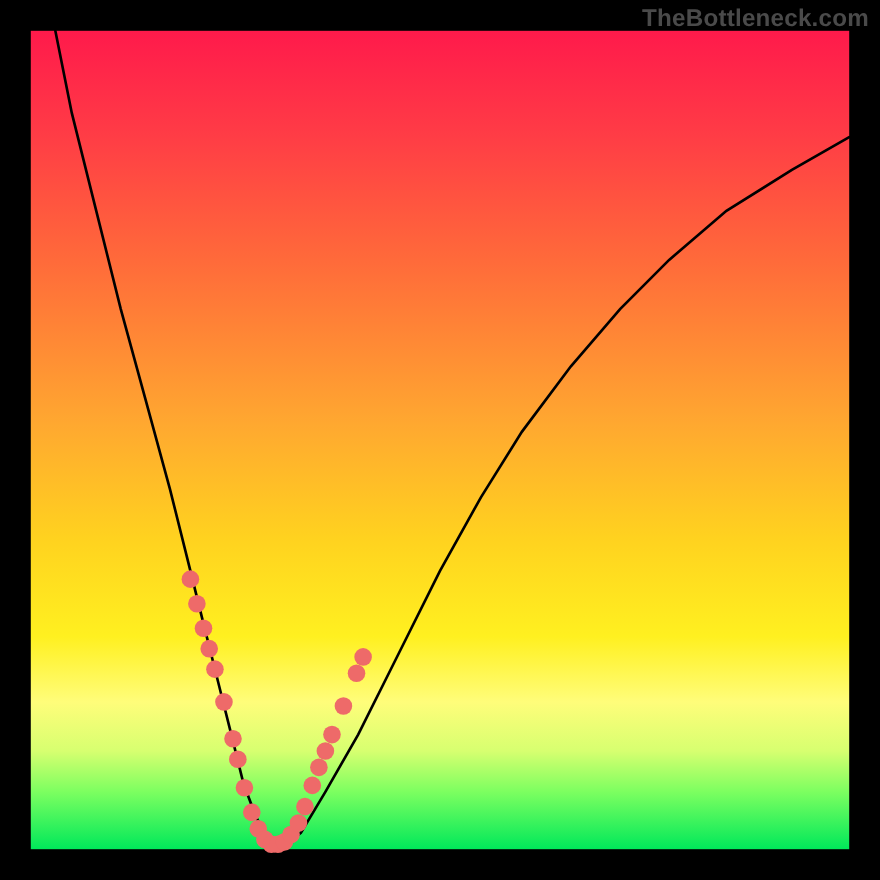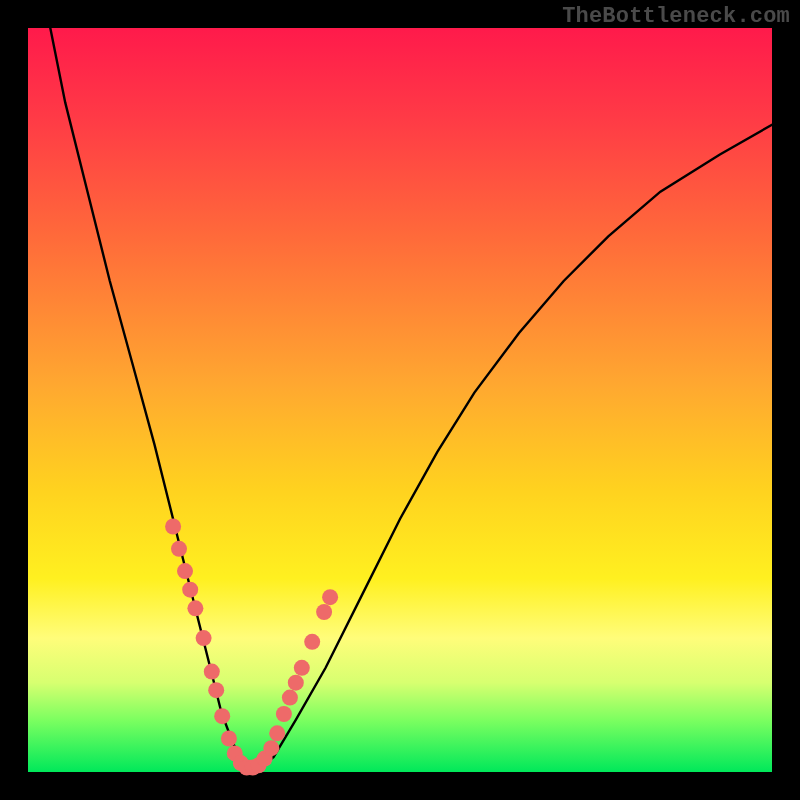--- a/index.html
+++ b/index.html
@@ -41,21 +41,21 @@
     );
   }
   .attribution {
     position: absolute;
     top: 4px;
     right: 10px;
     color: #4a4a4a;
     font-size: 22px;
     font-weight: 600;
     letter-spacing: 0.2px;
-    font-family: Liberation Mono, monospace;
+    font-family: Liberation Sans, sans-serif;
   }
   svg.curve {
     position: absolute;
     left: 0;
     top: 0;
     width: 744px;
     height: 744px;
     overflow: visible;
   }
 </style>

